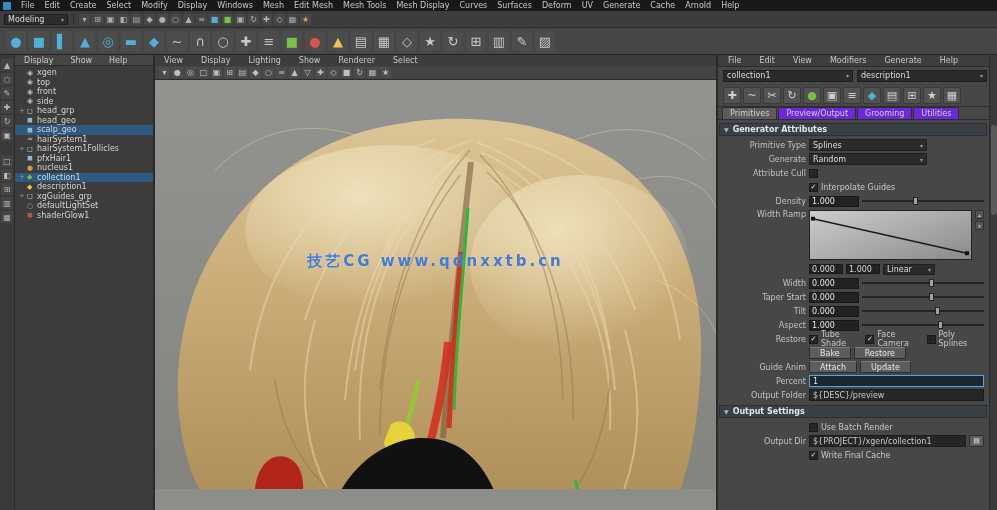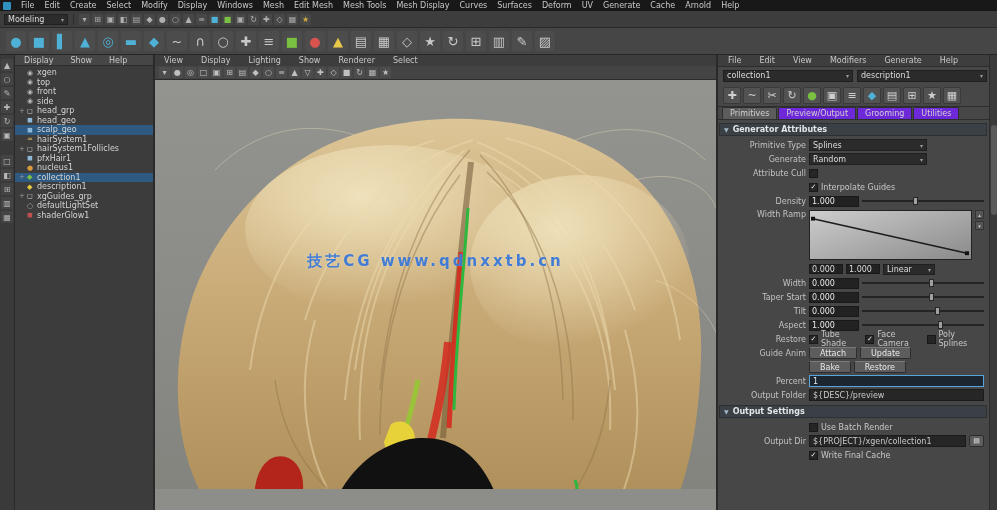--- a/index.html
+++ b/index.html
@@ -540,28 +540,28 @@
             <span class="cbwrap">
               <span class="cb">
                   <span></span>
                 </span>
               <span class="cblabel">Poly Splines</span>
             </span>
           </span>
         </div>
 
         <div class="row">
+          <span class="rlabel"></span>
+          <span class="btn">Bake</span>
+          <span class="btn">Restore</span>
+        </div>
+        <div class="row">
           <span class="rlabel">Guide Anim</span>
           <span class="btn">Attach</span>
           <span class="btn">Update</span>
-        </div>
-        <div class="row">
-          <span class="rlabel"></span>
-          <span class="btn">Bake</span>
-          <span class="btn">Restore</span>
         </div>
 
         <div class="row">
           <span class="rlabel">Percent</span>
           <span class="wide-field">1</span>
         </div>
         <div class="row">
           <span class="rlabel">Output Folder</span>
           <span class="path-field">${DESC}/preview</span>
         </div>

